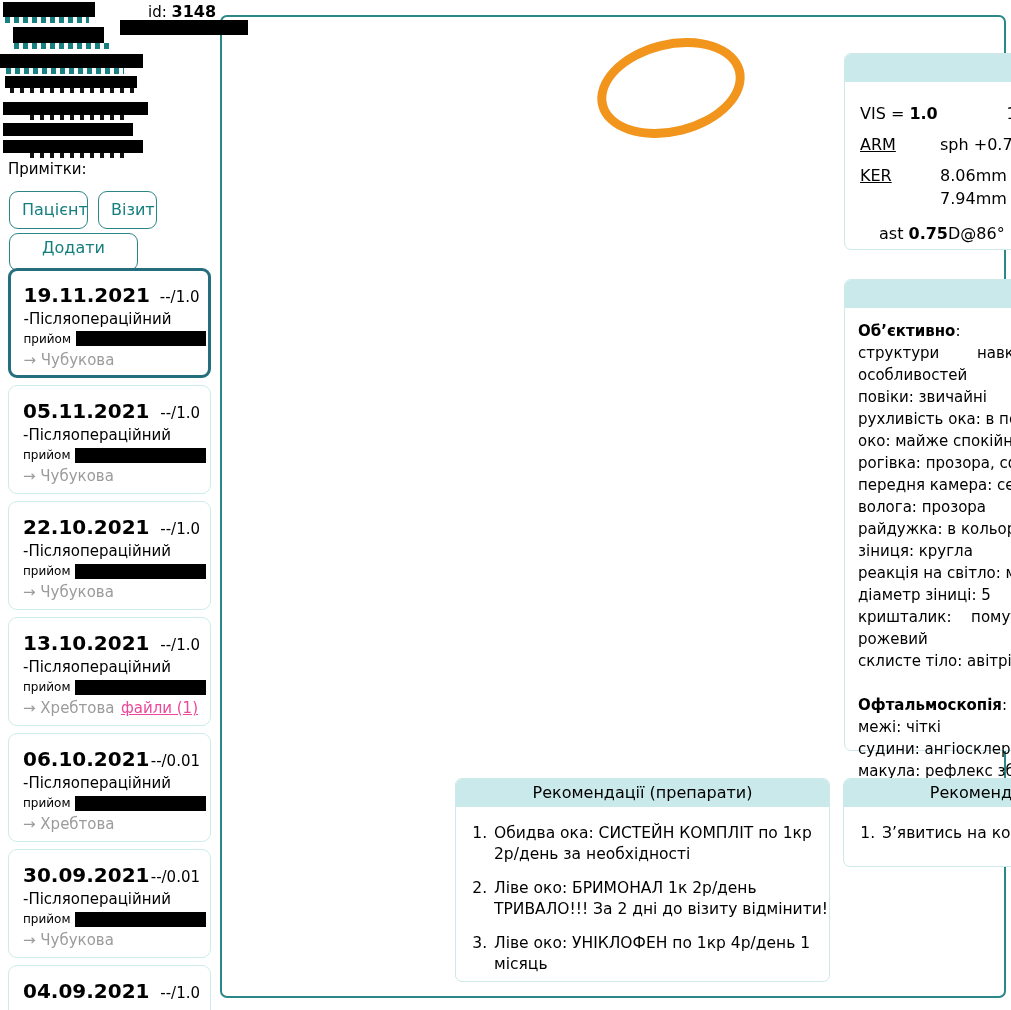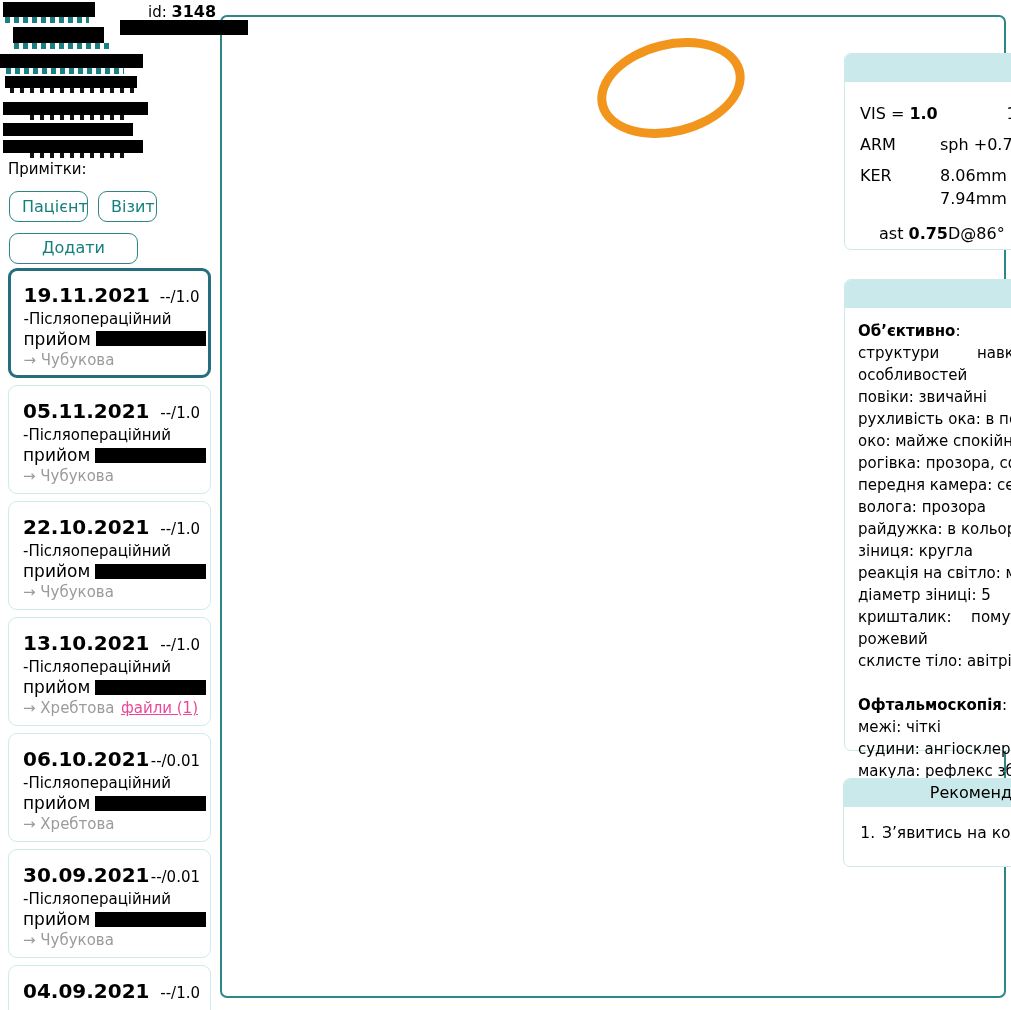--- a/index.html
+++ b/index.html
@@ -15,35 +15,35 @@
     background:repeating-linear-gradient(90deg,#111 0 4px,transparent 4px 10px); }
 
   
   .patient-id { position:absolute; left:148px; top:2px; font-size:15px; z-index:2; }
   .patient-id b { font-size:16px;margin-top:11px; }
 
   
   .notes-label { position:absolute; left:8px; top:160px; font-size:15px; }
   .btn { position:absolute; background:#fff; border:1.5px solid #2c8687; border-radius:9px;
          color:#157e7e; font-size:16px; text-align:center; line-height:28px; cursor:pointer;
-         font-family:inherit; padding:0 12px; height:31px; }
+         font-family:inherit; padding:0 12px; height:38px; }
   .btn-patient { left:9px;  top:191px; width:79px; }
   .btn-visit   { left:98px; top:191px; width:59px; }
   .btn-files   { left:9px;  top:233px; width:129px; }
 
   .visit-list { position:absolute; left:8px; top:268px; width:203px;
                 display:flex; flex-direction:column; gap:7px; z-index:1; }
   .card { background:#fff; border:1.5px solid #cdeceb; border-radius:9px;
           min-height:104px; padding:13px 8px 8px 14px; position:relative; cursor:pointer; }
   .card.selected { border:3px solid #256e7d; padding:11.5px 6.5px 6.5px 12.5px; }
   .card-head { display:flex; justify-content:space-between; align-items:baseline; padding-right:2px; }
   .card-date { font-size:20px; font-weight:bold; }
   .card-score { font-size:15px; }
   .card-desc { font-size:15px; margin-top:2px; line-height:20px; }
-  .card-desc2 { font-size:17px; line-height:20px; display:flex; align-items:center; }
+  .card-desc2 { font-size:12px; line-height:20px; display:flex; align-items:center; }
   .card-redact { flex:1; height:15px; background:#000; margin-left:5px; margin-right:-4px; }
   .card-doc { font-size:15px; color:#9b9b9b; margin-top:2px; display:flex; align-items:baseline; }
   .files-link { margin-left:auto; color:#ec4899; text-decoration:underline; font-size:15px;
                 cursor:pointer; margin-right:4px; }
 
   
   .main-panel { position:absolute; left:220px; top:15px; width:786px; height:983px;
                 border:2px solid #2c8789; border-radius:7px; background:#fff; }
 
   .panel-box { position:absolute; background:#fff; border:1px solid #cde9e9; border-radius:7px; }
@@ -53,21 +53,21 @@
 
   .box-os1  { left:622px; top:36px;  width:369px; height:197px; }
   .box-os2  { left:622px; top:262px; width:369px; height:472px; }
   .box-rec1 { left:233px; top:761px; width:375px; height:204px; }
   .box-rec2 { left:621px; top:761px; width:371px; height:89px;  }
 
   
   .meas { padding:12px 15px 0 15px; font-size:16px; }
   .meas-row { display:flex; margin-top:12px; }
   .meas-row.first { justify-content:space-between; margin-top:10px; }
-  .meas-label { width:80px; flex:none; }
+  .meas-label { width:80px; flex:none;text-decoration:underline; }
   .meas-ker div + div { margin-top:4px; }
   .meas-ast { margin-top:16px; padding-left:19px; }
 
   
   .exam { padding:12px 13px; font-size:15px; line-height:22px; text-align:justify; }
   .exam .spacer { height:22px; }
 
   
   .rec-list { margin:16px 0 0 0; padding-left:36px; font-size:15.5px; line-height:21px; }
   .rec-list li { margin-bottom:13px; padding-left:2px; }
@@ -123,20 +123,28 @@
       <div>склисте тіло: авітрія</div>
       <div class="spacer"></div>
       <div><b>Офтальмоскопія</b><span>: ДЗН: блідо-рожевий</span></div>
       <div>межі: чіткі</div>
       <div>судини: ангіосклероз</div>
       <div>макула: рефлекс збережений</div>
       <div>периферія: сформовані ЛК, на 3х годинах рубець, відмежований ЛК</div>
     </div>
   </div>
 
+  <div class="panel-box box-rec1">
+    <div class="panel-box-header">Рекомендації (препарати)</div>
+    <ol class="rec-list">
+      <li>Обидва ока: СИСТЕЙН КОМПЛІТ по 1кр 2р/день за необхідності</li>
+      <li>Ліве око: БРИМОНАЛ 1к 2р/день ТРИВАЛО!!! За 2 дні до візиту відмінити!</li>
+      <li>Ліве око: УНІКЛОФЕН по 1кр 4р/день 1 місяць</li>
+    </ol>
+  </div>
 
   <div class="panel-box box-rec2">
     <div class="panel-box-header">Рекомендації (тактика)</div>
     <ol class="rec-list">
       <li>З’явитись на контроль через місяць</li>
     </ol>
   </div>
 
 </div>
 

